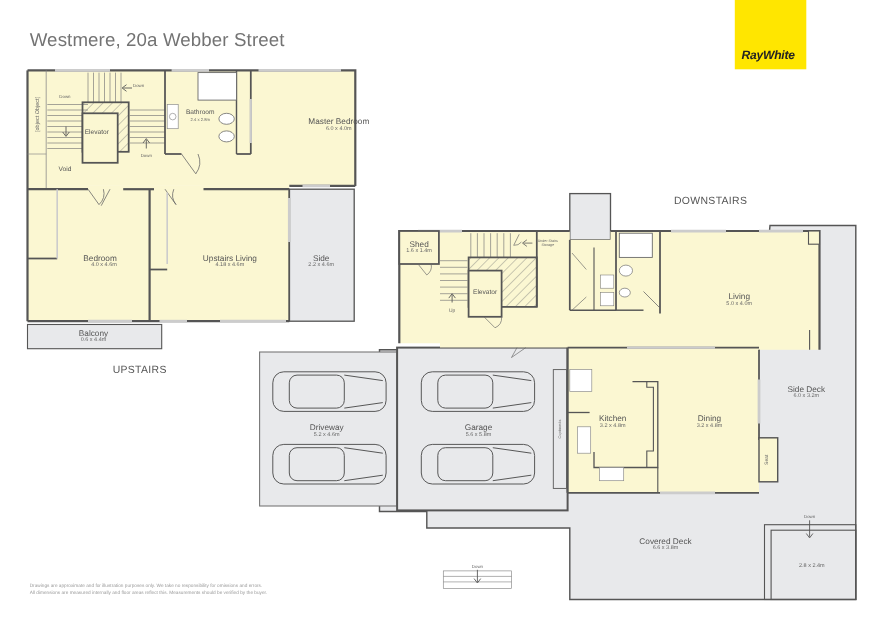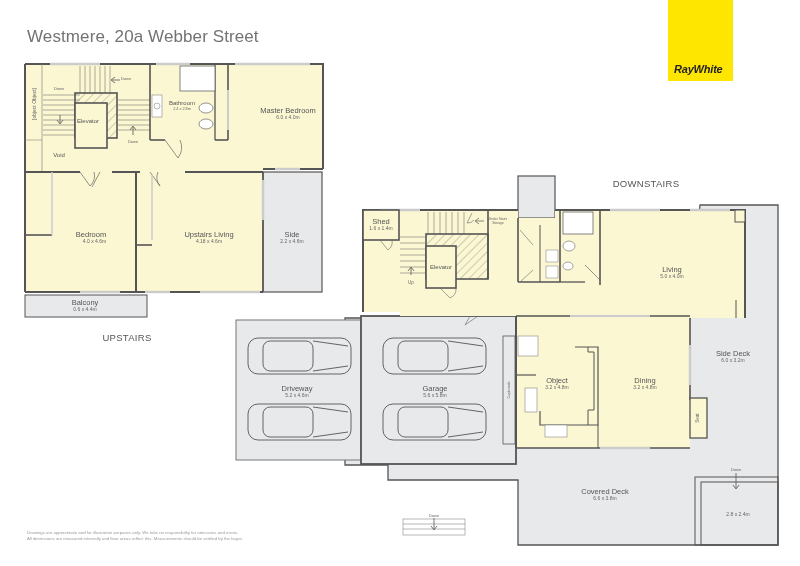--- a/index.html
+++ b/index.html
@@ -1,20 +1,20 @@
 <!DOCTYPE html>
 <html><head>
 <meta charset="utf-8">
 <style>
   html,body{margin:0;padding:0;background:#ffffff;}
   body{width:800px;height:566px;position:relative;overflow:hidden;font-family:"Liberation Sans",sans-serif;color:#555;}
   .title{position:absolute;left:27px;top:27px;font-size:17px;color:#555;letter-spacing:0.1px;}
   .title b{font-weight:normal;color:#737373;}
   .title span.light{font-weight:normal;color:#737373;}
-  .logo{position:absolute;left:668px;top:0;width:65px;height:81px;background:#ffe600;}
+  .logo{position:absolute;left:668px;top:0;width:65px;height:63px;background:#ffe600;}
   .logo span{position:absolute;left:6px;bottom:6px;font-size:11px;font-weight:bold;font-style:italic;color:#222;letter-spacing:-0.2px;}
   svg.plan{position:absolute;left:0;top:0;}
   .lbl{position:absolute;text-align:center;transform:translate(-50%,-50%);white-space:nowrap;line-height:1.1;}
   .lbl .n{font-size:7.5px;color:#555;display:block;}
   .lbl .d{font-size:5px;color:#666;display:block;}
   .tiny{position:absolute;font-size:4px;color:#666;white-space:nowrap;transform:translate(-50%,-50%);}
   .rot{transform:translate(-50%,-50%) rotate(-90deg);}
   .section{position:absolute;font-size:9.5px;color:#555;letter-spacing:0.3px;transform:translate(-50%,-50%);}
   .disc{position:absolute;left:27px;top:530px;font-size:4.3px;color:#999;line-height:1.45;}
 </style>
@@ -245,21 +245,21 @@
     </g>
     <path d="M434,518 L434,529 M431,526 L434,530 L437,526" stroke="#555" stroke-width="0.8" fill="none"></path>
 
     <path d="M411,275 L411,268 M408,271 L411,267 L414,271" stroke="#555" stroke-width="0.8" fill="none"></path>
   </g>
 </svg>
 
 <div class="section" style="left:127px;top:337px;">UPSTAIRS</div>
 <div class="section" style="left:646px;top:183px;">DOWNSTAIRS</div>
 
-<div class="lbl" style="left:288px;top:114px;">
+<div class="lbl" style="left:308px;top:114px;">
   <span class="n">Master Bedroom</span>
   <span class="d">6.0 x 4.0m</span>
 </div>
 <div class="lbl" style="left:182px;top:105px;">
   <span class="n" style="font-size:6px;">Bathroom</span>
   <span class="d" style="font-size:3.8px;">2.4 x 2.8m</span>
 </div>
 <div class="lbl" style="left:91px;top:238px;text-align:right;">
   <span class="n">Bedroom</span>
   <span class="d">4.0 x 4.6m</span>
@@ -303,21 +303,21 @@
 <div class="lbl" style="left:297px;top:392px;">
   <span class="n">Driveway</span>
   <span class="d">5.2 x 4.6m</span>
 </div>
 <div class="lbl" style="left:435px;top:392px;">
   <span class="n">Garage</span>
   <span class="d">5.6 x 5.8m</span>
 </div>
 <div class="tiny rot" style="left:509px;top:390px;font-size:3.5px;">Cupboards</div>
 <div class="lbl" style="left:557px;top:384px;">
-  <span class="n">Object</span>
+  <span class="n">Kitchen</span>
   <span class="d">3.2 x 4.8m</span>
 </div>
 <div class="lbl" style="left:645px;top:384px;">
   <span class="n">Dining</span>
   <span class="d">3.2 x 4.8m</span>
 </div>
 <div class="lbl" style="left:733px;top:357px;">
   <span class="n">Side Deck</span>
   <span class="d">6.0 x 3.2m</span>
 </div>

